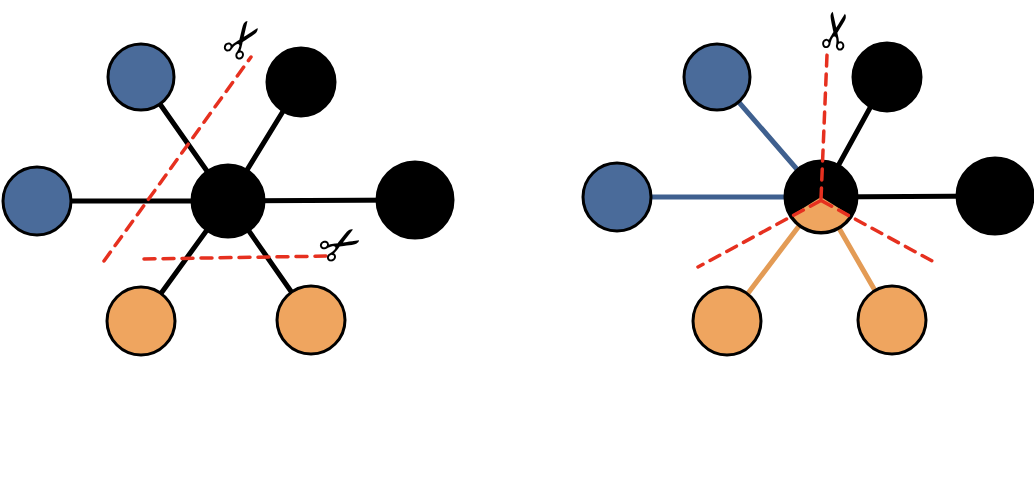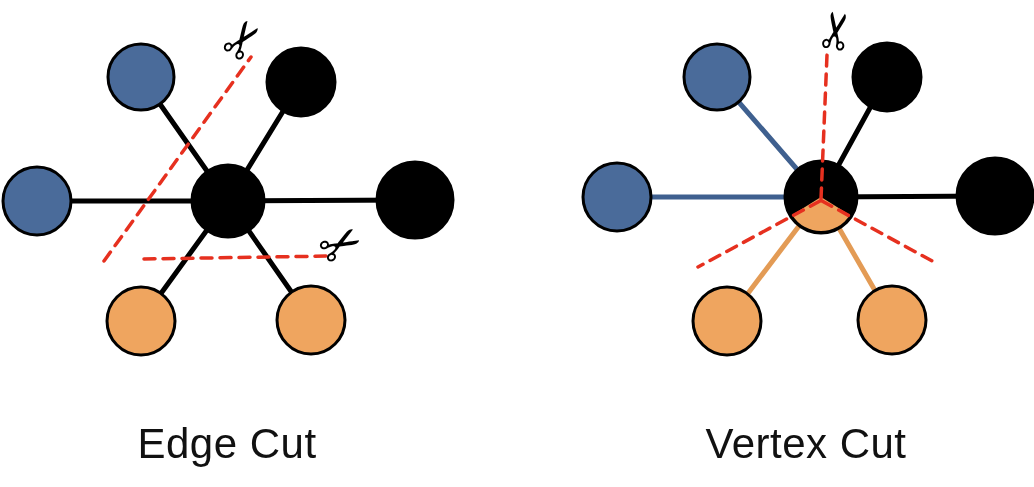--- a/index.html
+++ b/index.html
@@ -72,15 +72,13 @@
         <circle cx="727" cy="321" r="34" fill="#efa55f" stroke="#000000" stroke-width="3"></circle>
         <circle cx="892" cy="320" r="34" fill="#efa55f" stroke="#000000" stroke-width="3"></circle>
         <circle cx="821" cy="197" r="36" fill="#000000" stroke="#000000" stroke-width="3"></circle>
         <path d="M 821 197 L 849.8336352693185 215.01725498392898 A 34 34 0 0 1 792.1663647306815 215.01725498392898 Z" fill="#efa55f"></path>
         <line x1="821" y1="199" x2="827" y2="55" stroke="#e6301f" stroke-width="3.5" stroke-dasharray="11 8" stroke-linecap="round"></line>
         <line x1="820" y1="201" x2="698" y2="267" stroke="#e6301f" stroke-width="3.5" stroke-dasharray="11 8" stroke-linecap="round"></line>
         <line x1="822" y1="201" x2="934" y2="262" stroke="#e6301f" stroke-width="3.5" stroke-dasharray="11 8" stroke-linecap="round"></line>
         <text transform="translate(837 31) rotate(-80)" font-size="50" fill="#000000" text-anchor="middle" dominant-baseline="central" font-family="&quot;DejaVu Sans&quot;, sans-serif">✂</text>
       </g>
     </svg>
-  <div class="diagram-label" id="edge-cut-label">Edge Cut</div>
-  <div class="diagram-label" id="vertex-cut-label">Vertex Cut</div>
 </div>
 
 </body></html>

